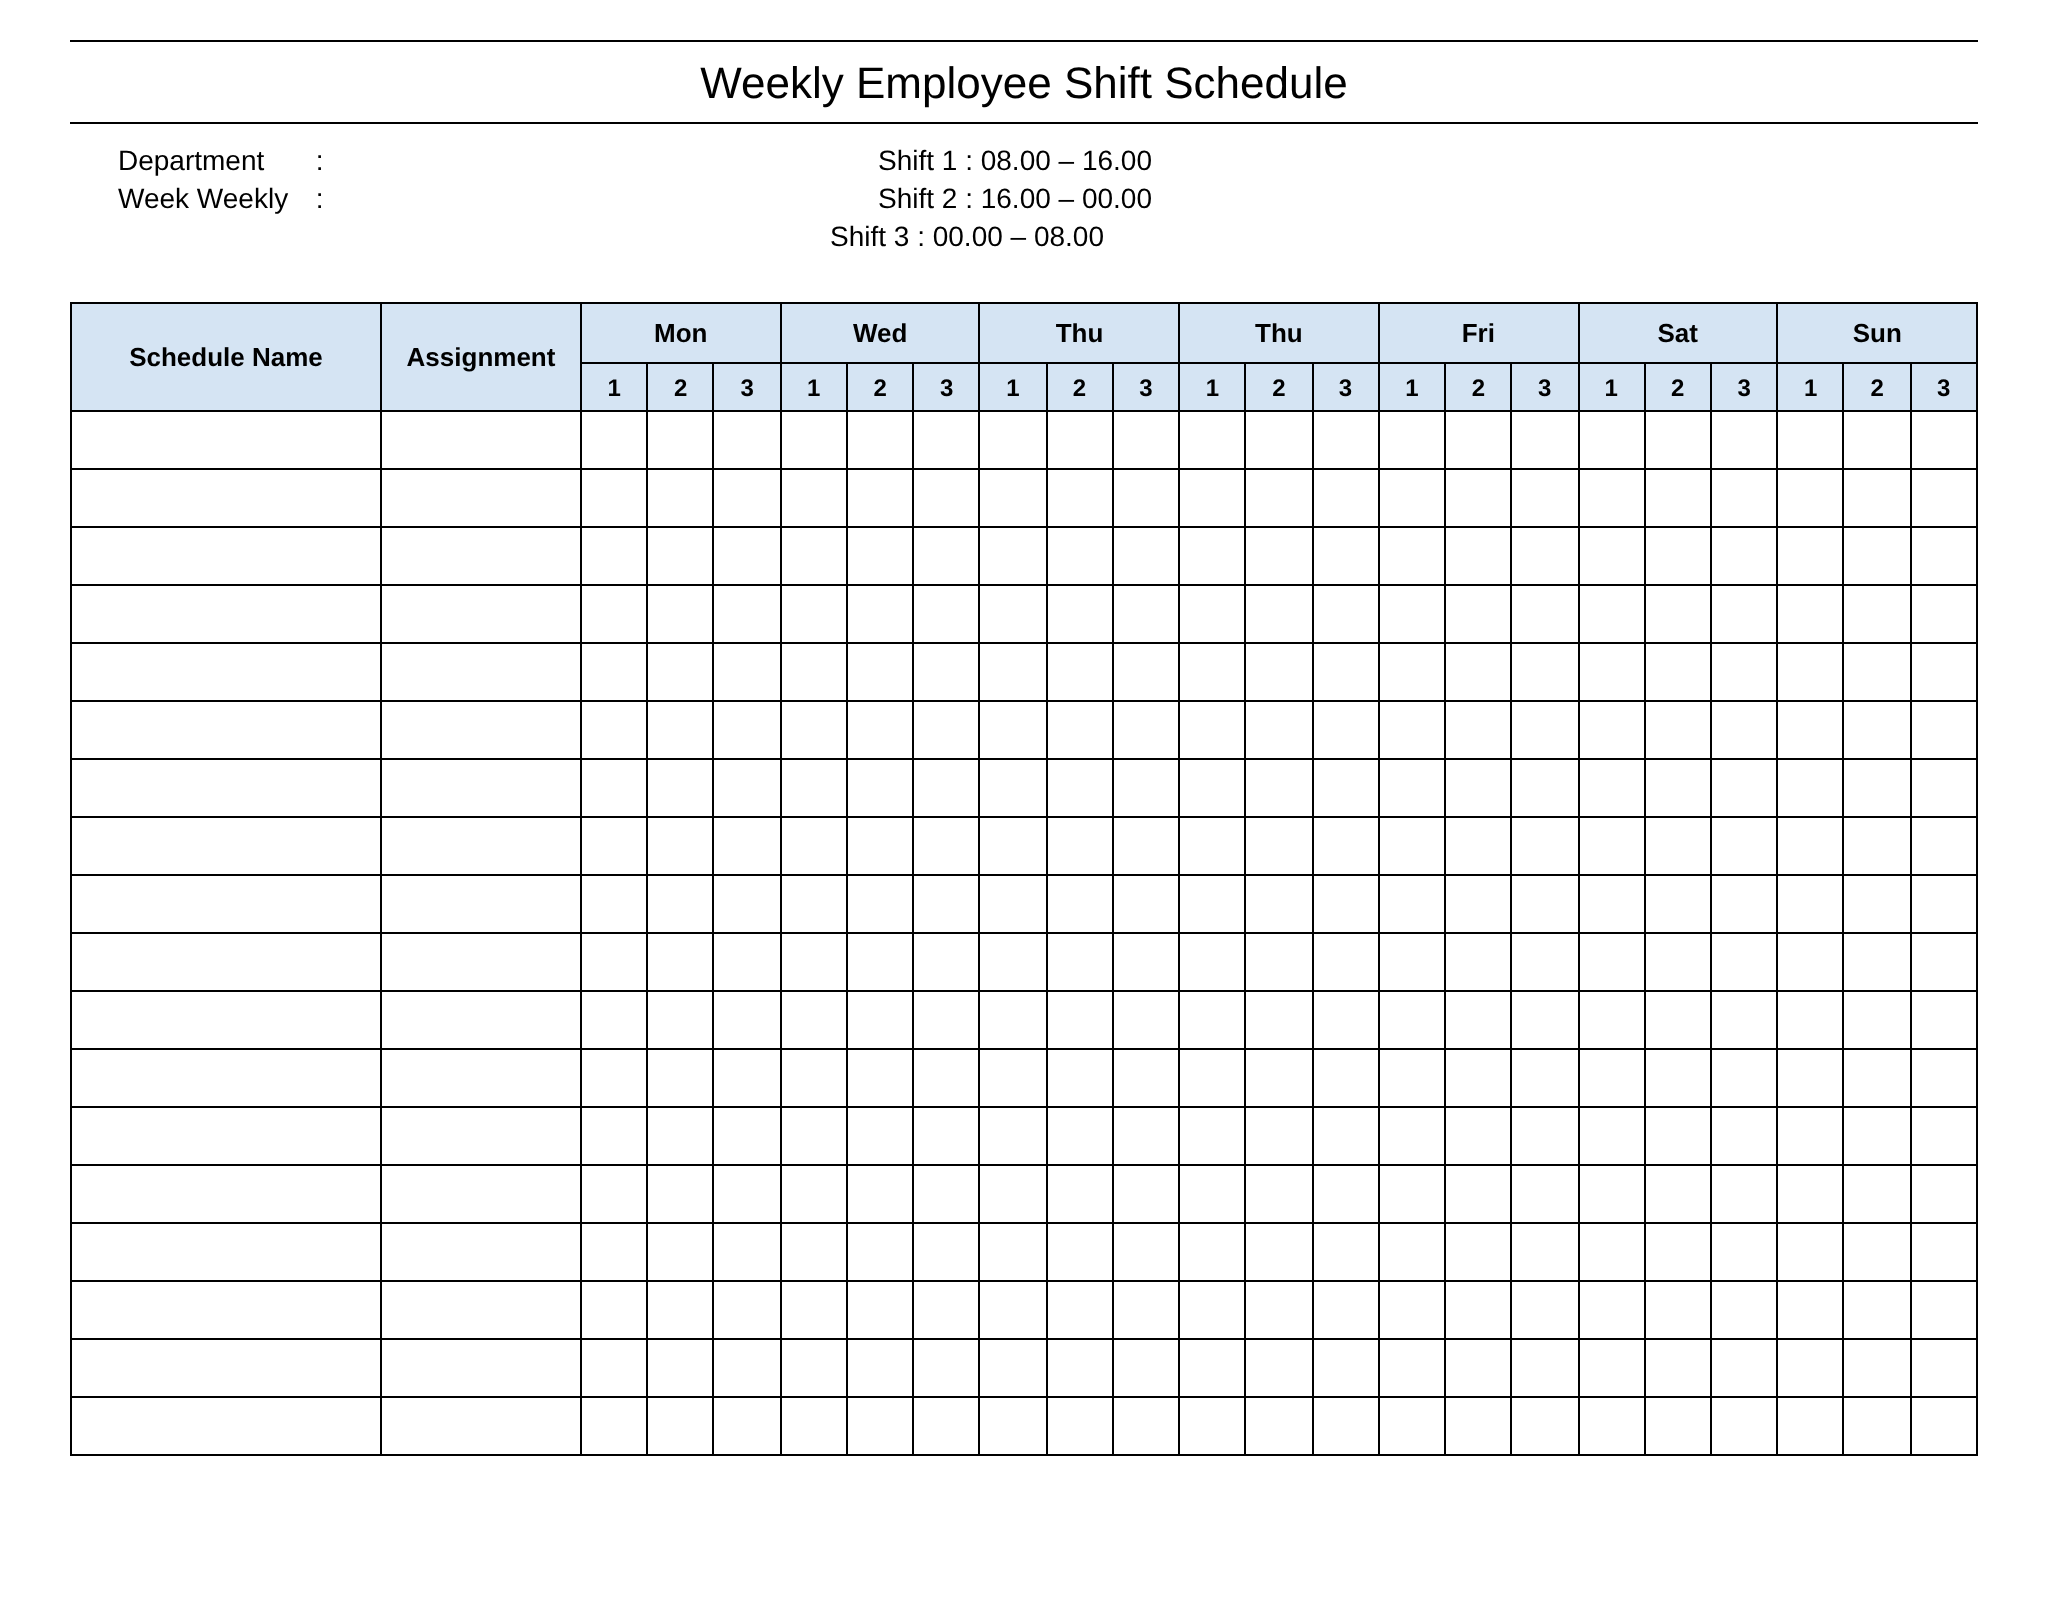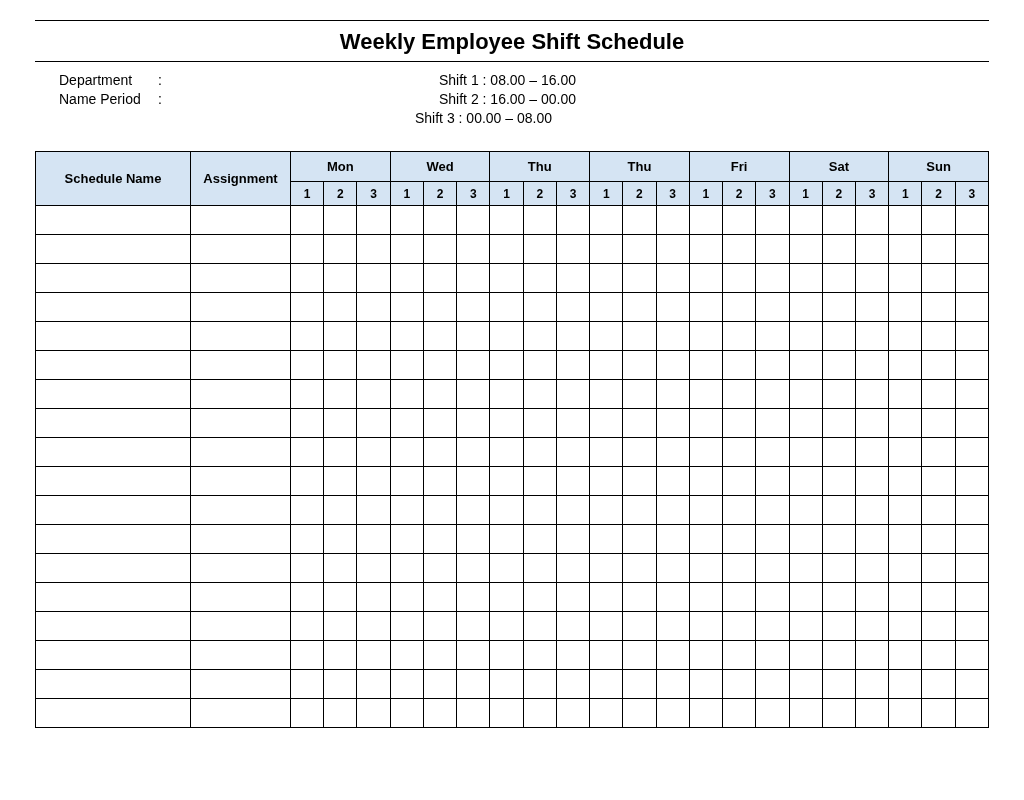--- a/index.html
+++ b/index.html
@@ -14,21 +14,21 @@
       width: 1024px;
       height: 800px;
     }
     .top-rule {
       border-top: 1px solid #000;
       margin-bottom: 8px;
     }
     .title {
       text-align: center;
       font-size: 22px;
-      font-weight: bold;
+      font-weight: normal;
       margin-bottom: 6px;
     }
     .title-rule {
       border-top: 1px solid #000;
       margin-bottom: 10px;
     }
     .meta-row {
       display: flex;
       font-size: 14px;
       margin-bottom: 3px;
@@ -93,21 +93,21 @@
   <div class="meta-left">
     <span class="meta-label">Department</span>
     <span>:</span>
     <span></span>
   </div>
   <div class="meta-right">Shift 1 : 08.00 – 16.00</div>
 </div>
 
 <div class="meta-row">
   <div class="meta-left">
-    <span class="meta-label">Name Period</span>
+    <span class="meta-label">Week Weekly</span>
     <span>:</span>
     <span></span>
   </div>
   <div class="meta-right">Shift 2 : 16.00 – 00.00</div>
 </div>
 
 <div class="shift-line">Shift 3 : 00.00 – 08.00</div>
 
 <table class="schedule-table">
   <colgroup>

